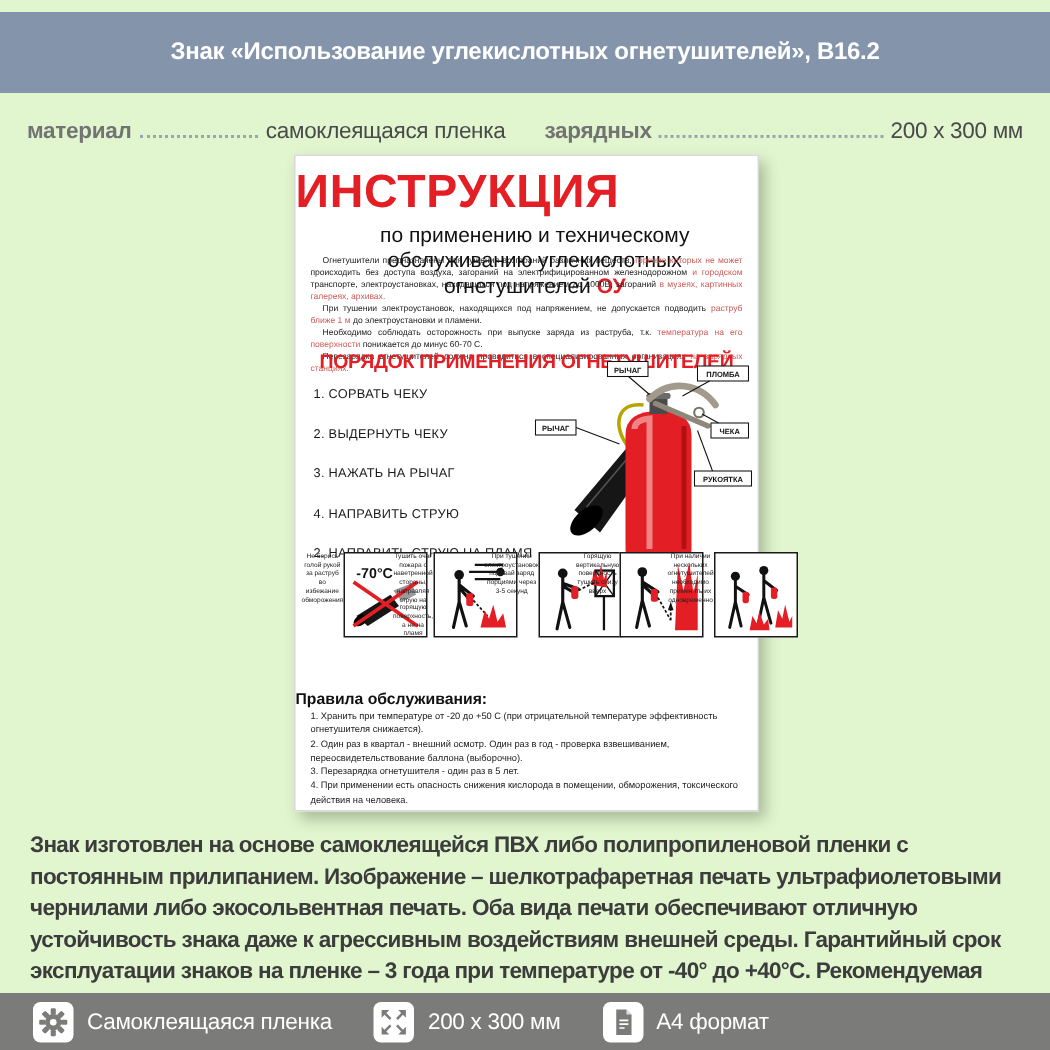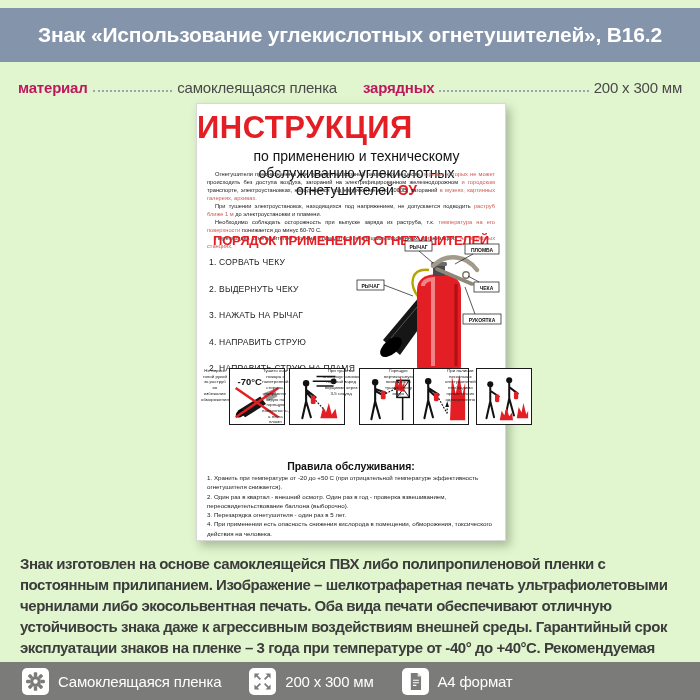--- a/index.html
+++ b/index.html
@@ -3,27 +3,27 @@
 <meta charset="utf-8">
 <style>
   * { margin:0; padding:0; box-sizing:border-box; }
   html,body { width:700px; height:700px; }
   body { font-family:"Liberation Sans", sans-serif; }
   .page { position:relative; width:700px; height:700px; background:#e1f5cf; overflow:hidden; }
 
   
   .header-bar { position:absolute; top:8px; left:0; width:700px; height:54px;
     background:#8494ab; display:flex; align-items:center; justify-content:center; }
-  .header-bar h1 { color:#fff; font-size:21px; font-weight:bold; letter-spacing:-0.2px; }
+  .header-bar h1 { color:#fff; font-size:16px; font-weight:bold; letter-spacing:-0.2px; }
 
   
   .spec-row { position:absolute; top:74px; left:0; width:700px; height:26px;
     display:flex; padding:0 18px; gap:26px; align-items:center; }
   .spec { display:flex; align-items:flex-end; flex:1; }
-  .spec .lbl { font-weight:bold; color:#be185d; font-size:15px; letter-spacing:-0.2px; }
+  .spec .lbl { font-weight:bold; color:#737373; font-size:15px; letter-spacing:-0.2px; }
   .spec .leader { flex:1; border-bottom:2px dotted #9aa5b2; margin:0 5px 4px 5px; height:10px; }
   .spec .val { color:#4a4a4a; font-size:15px; letter-spacing:-0.2px; white-space:nowrap; }
 
   
   .poster { position:absolute; left:196px; top:103px; width:310px; height:438px;
     background:#fff; box-shadow:4px 5px 9px rgba(60,80,50,.35); border:1px solid #d8d8d8; }
   .poster-title { position:absolute; top:6px; left:0; width:100%; text-align:left;
     color:#e31e24; font-size:31px; font-weight:bold; letter-spacing:0.5px; }
   .poster-subtitle { position:absolute; top:44px; left:19px; right:8px; text-align:center;
     font-size:14px; line-height:1.2; color:#111; }
@@ -37,21 +37,21 @@
   .steps { position:absolute; left:12px; top:153px; width:150px; }
   .steps .step { font-size:8.5px; color:#1a1a1a; margin-bottom:16.5px; letter-spacing:0.2px; }
   .diagram { position:absolute; left:156px; top:134px; width:150px; height:142px; }
 
   .picto-row { position:absolute; top:264px; left:4px; width:302px; display:flex; gap:4px; }
   .picto { width:57px; display:flex; flex-direction:row; }
   .picto .cap { font-size:4.4px; line-height:1.3; text-align:center; color:#222;
     height:30px; display:flex; align-items:flex-start; justify-content:center; }
   .picto .box { width:57px; height:57px; border:1.4px solid #1a1a1a; background:#fff; }
 
-  .rules-title { position:absolute; top:356px; left:0; width:100%; text-align:center;
+  .rules-title { position:absolute; top:356px; left:0; width:100%; text-align:left;
     font-size:10.5px; font-weight:bold; color:#111; }
   .rules { position:absolute; top:369px; left:10px; right:10px; }
   .rules p { font-size:6.2px; line-height:1.5; color:#1a1a1a; }
 
   
   .description { position:absolute; top:553px; left:20px; width:664px;
     font-size:15px; line-height:21px; font-weight:bold; color:#3c3c3c;
     letter-spacing:-0.45px; text-align:left; }
 
   

